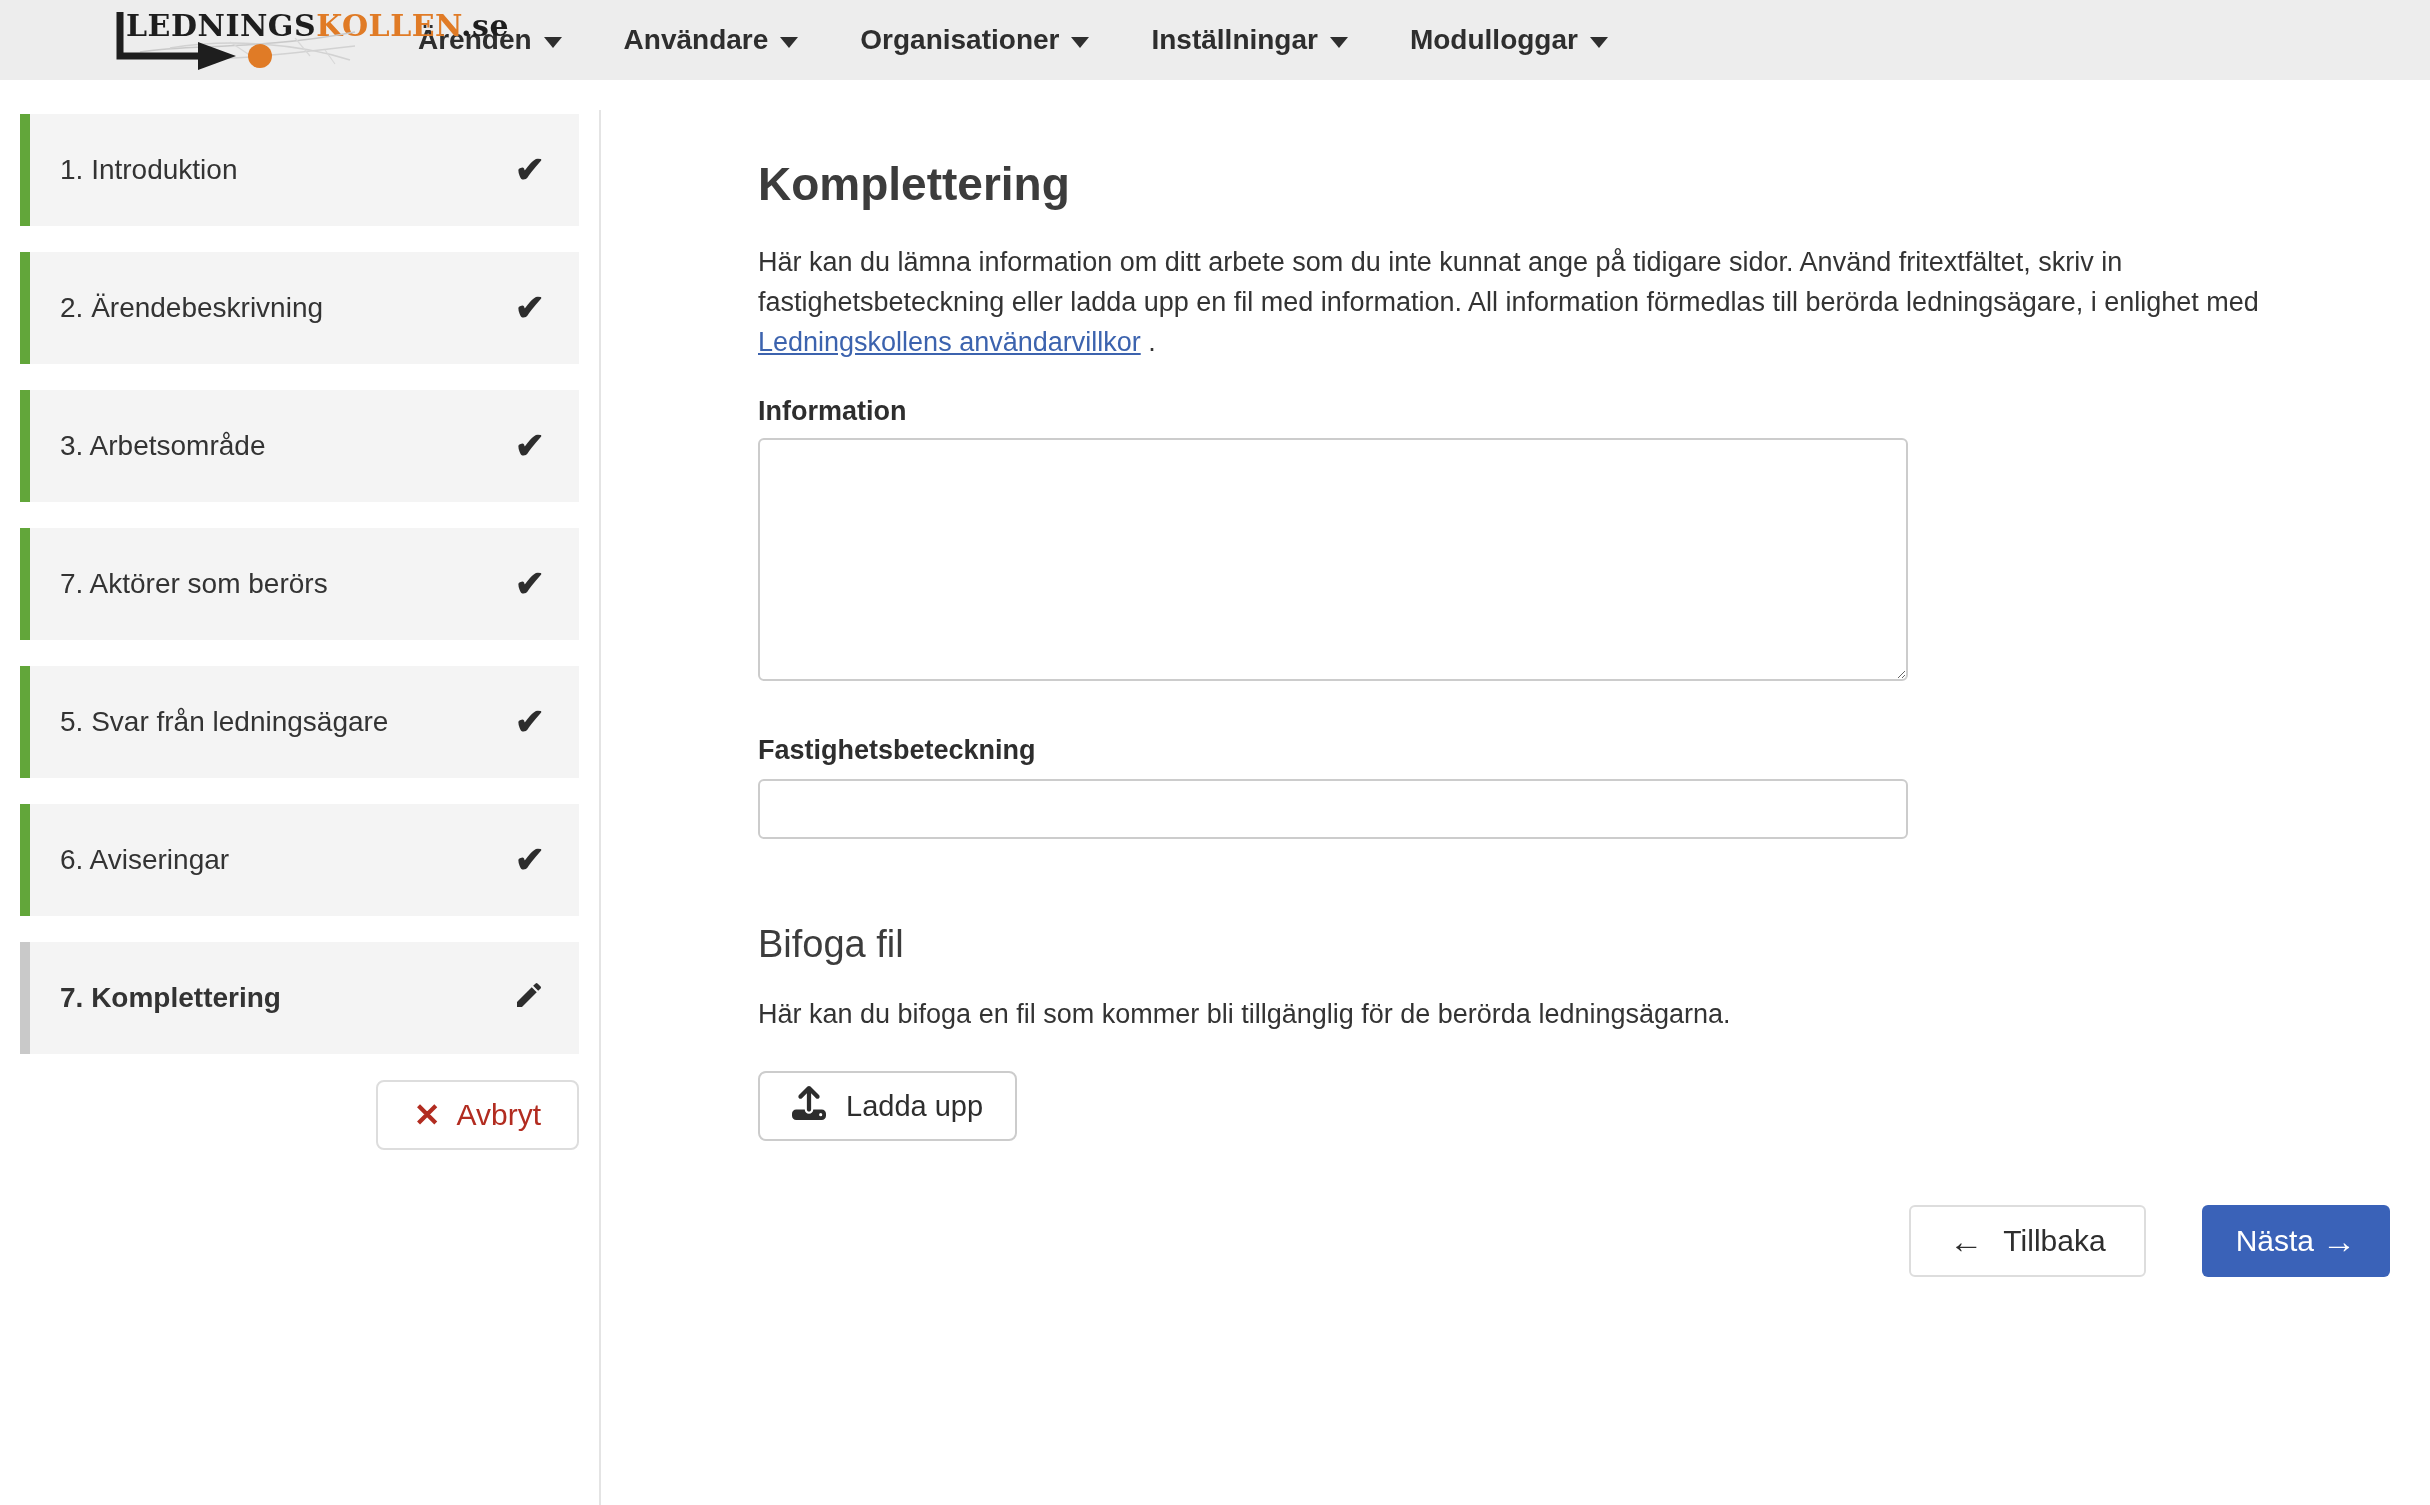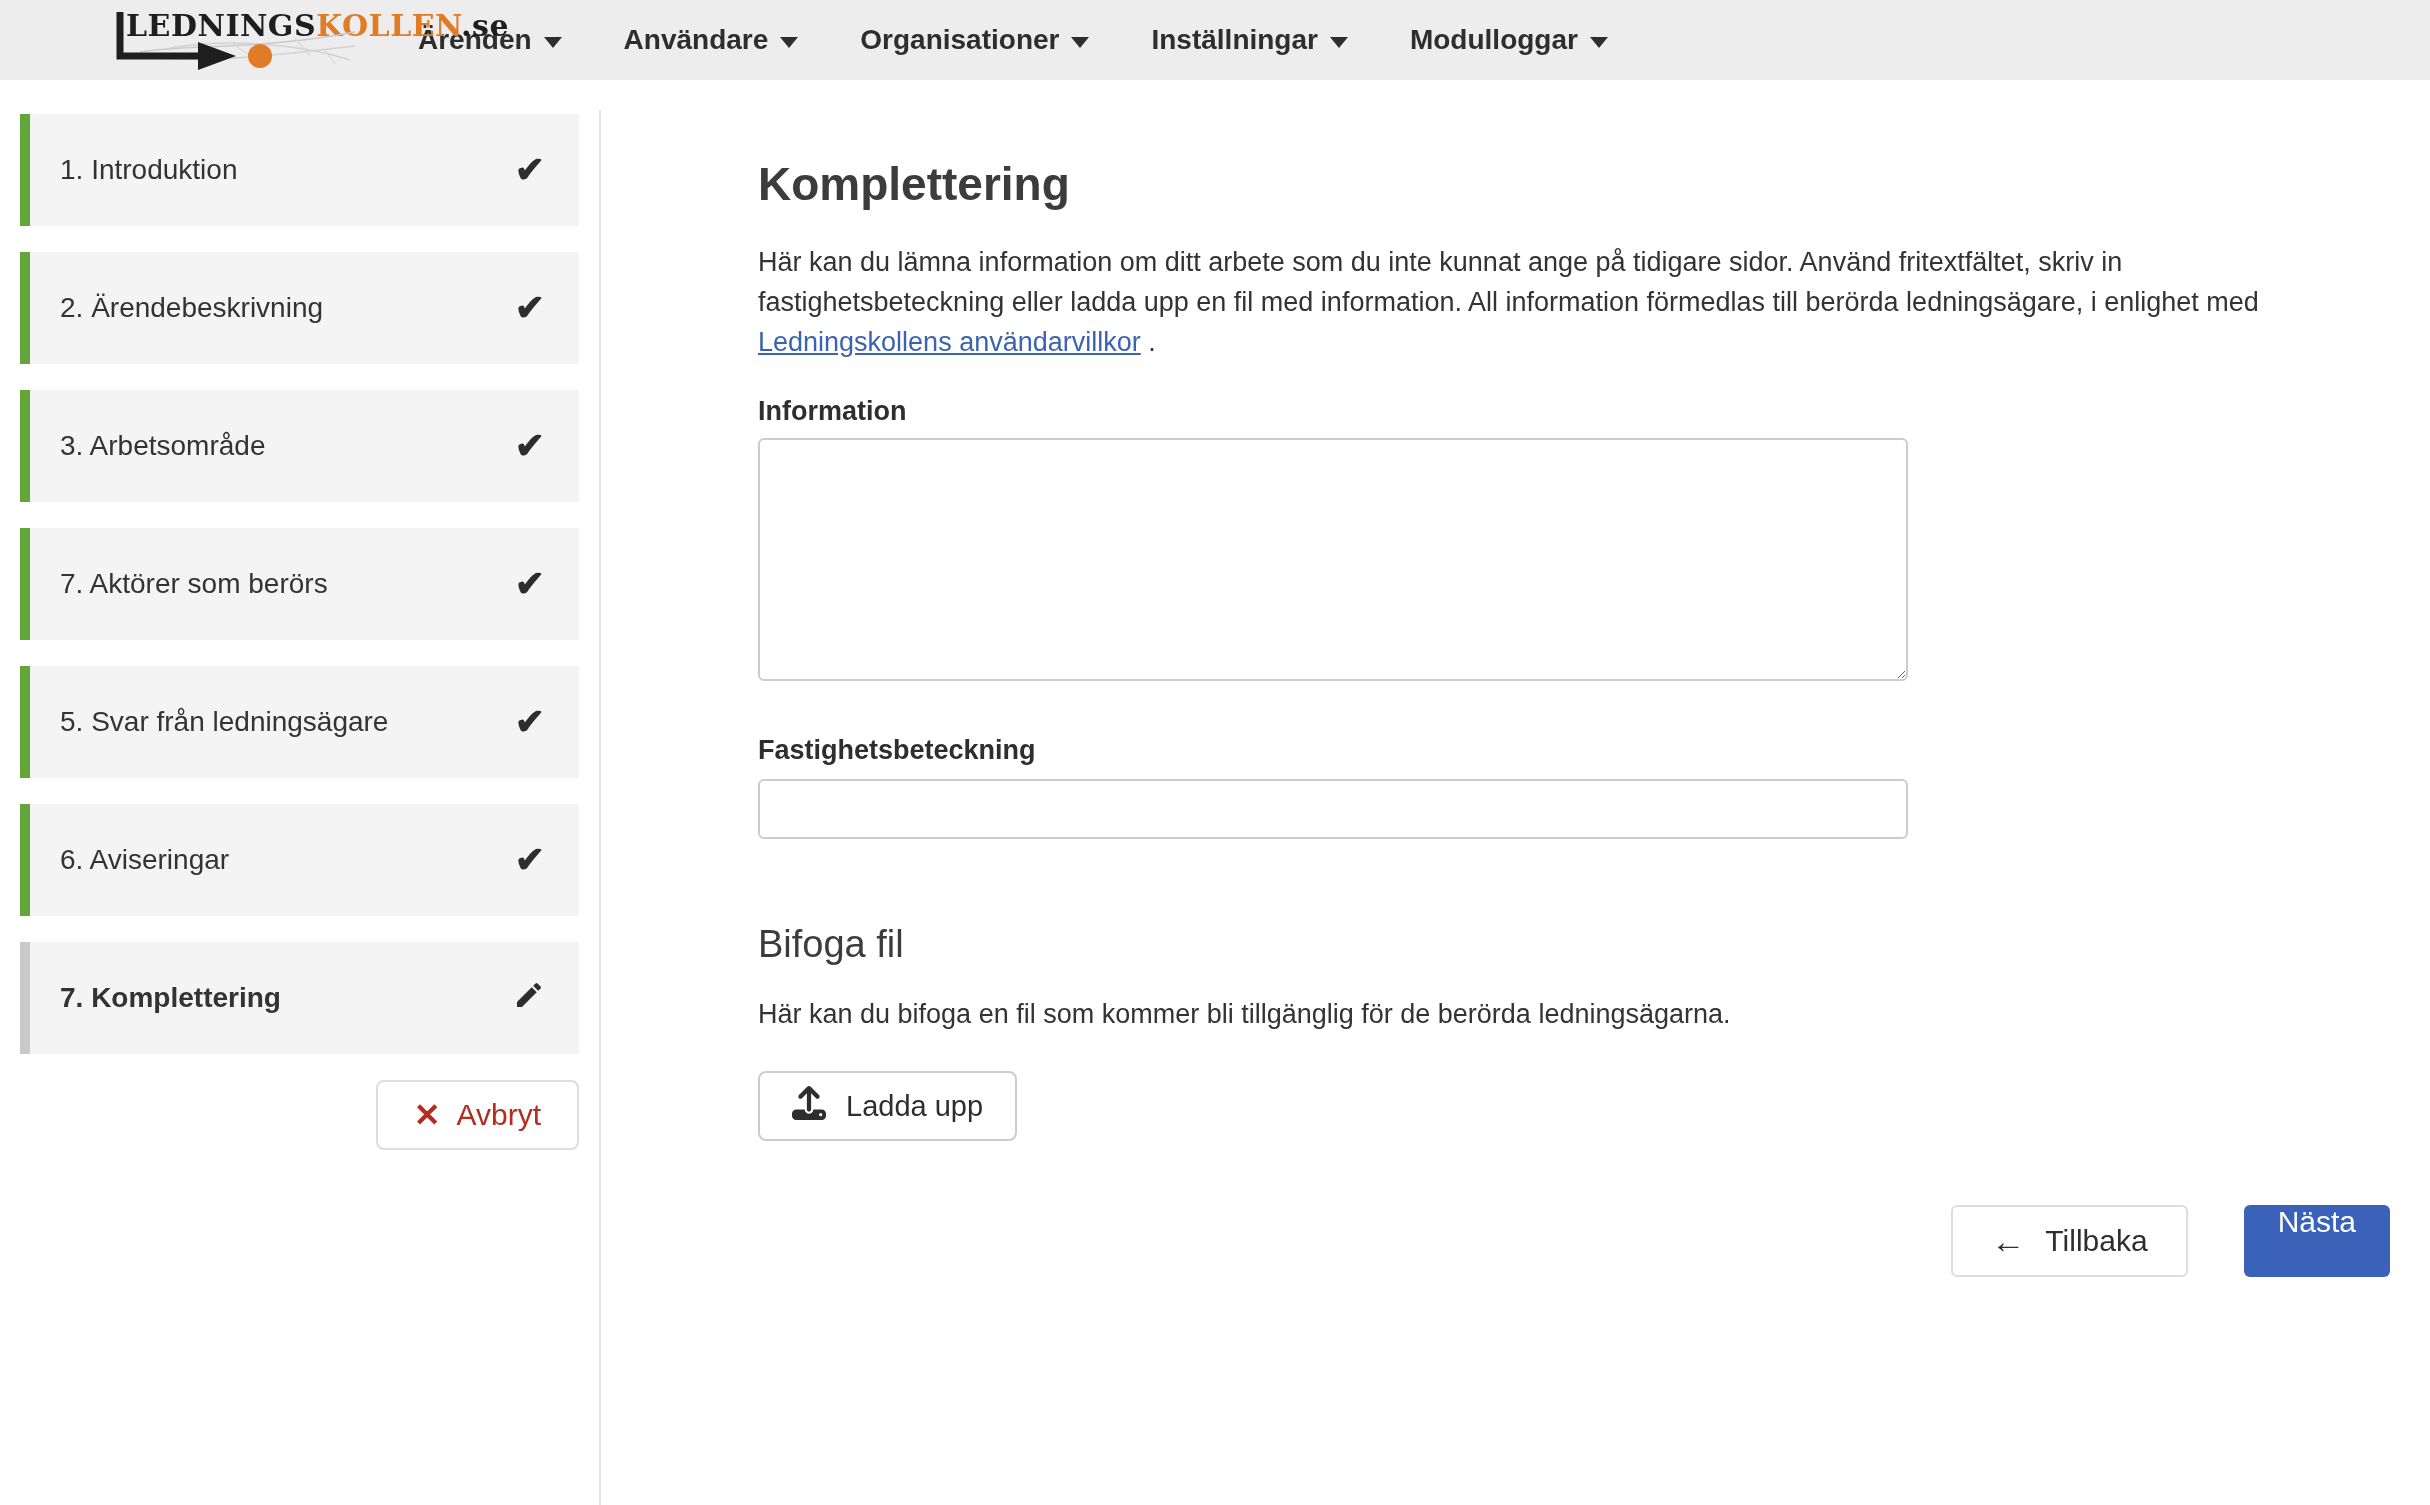--- a/index.html
+++ b/index.html
@@ -61,23 +61,23 @@
   .attach-text { margin-top:28px; font-size:27px; line-height:38px; color:#333; }
   .upload-btn { display:flex; align-items:center; gap:20px; margin-top:38px; background:#fff;
                 border:2px solid #ccc; border-radius:8px; height:70px; padding:0 32px;
                 font-size:29px; color:#2e2e2e; cursor:pointer; font-family:inherit; }
   .upload-svg { width:34px; height:34px; fill:#2d2d2d; }
 
   .footer-row { display:flex; justify-content:flex-end; align-items:center; gap:56px; margin-top:64px; }
   .back-btn { display:flex; align-items:center; gap:20px; background:#fff; border:2px solid #ddd;
               border-radius:6px; height:72px; padding:0 38px; font-size:30px; color:#2e2e2e;
               cursor:pointer; font-family:inherit; }
-  .next-btn { display:flex; align-items:center; gap:22px; background:#3a62b8; border:none;
+  .next-btn { display:flex; align-items:center; gap:8px; background:#3a62b8; border:none;
               border-radius:6px; height:72px; padding:0 34px; font-size:30px; color:#fff;
-              cursor:pointer; font-family:inherit;flex-direction:column; }
+              cursor:pointer; font-family:inherit; }
   .arrow-glyph { font-size:34px; font-weight:bold; line-height:1; }
 </style>
 </head>
 <body>
 
 <header class="navbar">
   <div class="logo">
     <div class="logo-text"><span class="lg-dark">LEDNINGS</span><span class="lg-orange">KOLLEN</span><span class="lg-dark">.se</span></div>
     <svg class="logo-graphic" width="250" height="74" viewBox="0 0 250 74">
       <path d="M30 48 C 80 40, 150 46, 245 28" stroke="#c9c9c9" stroke-width="1.5" fill="none"></path>

